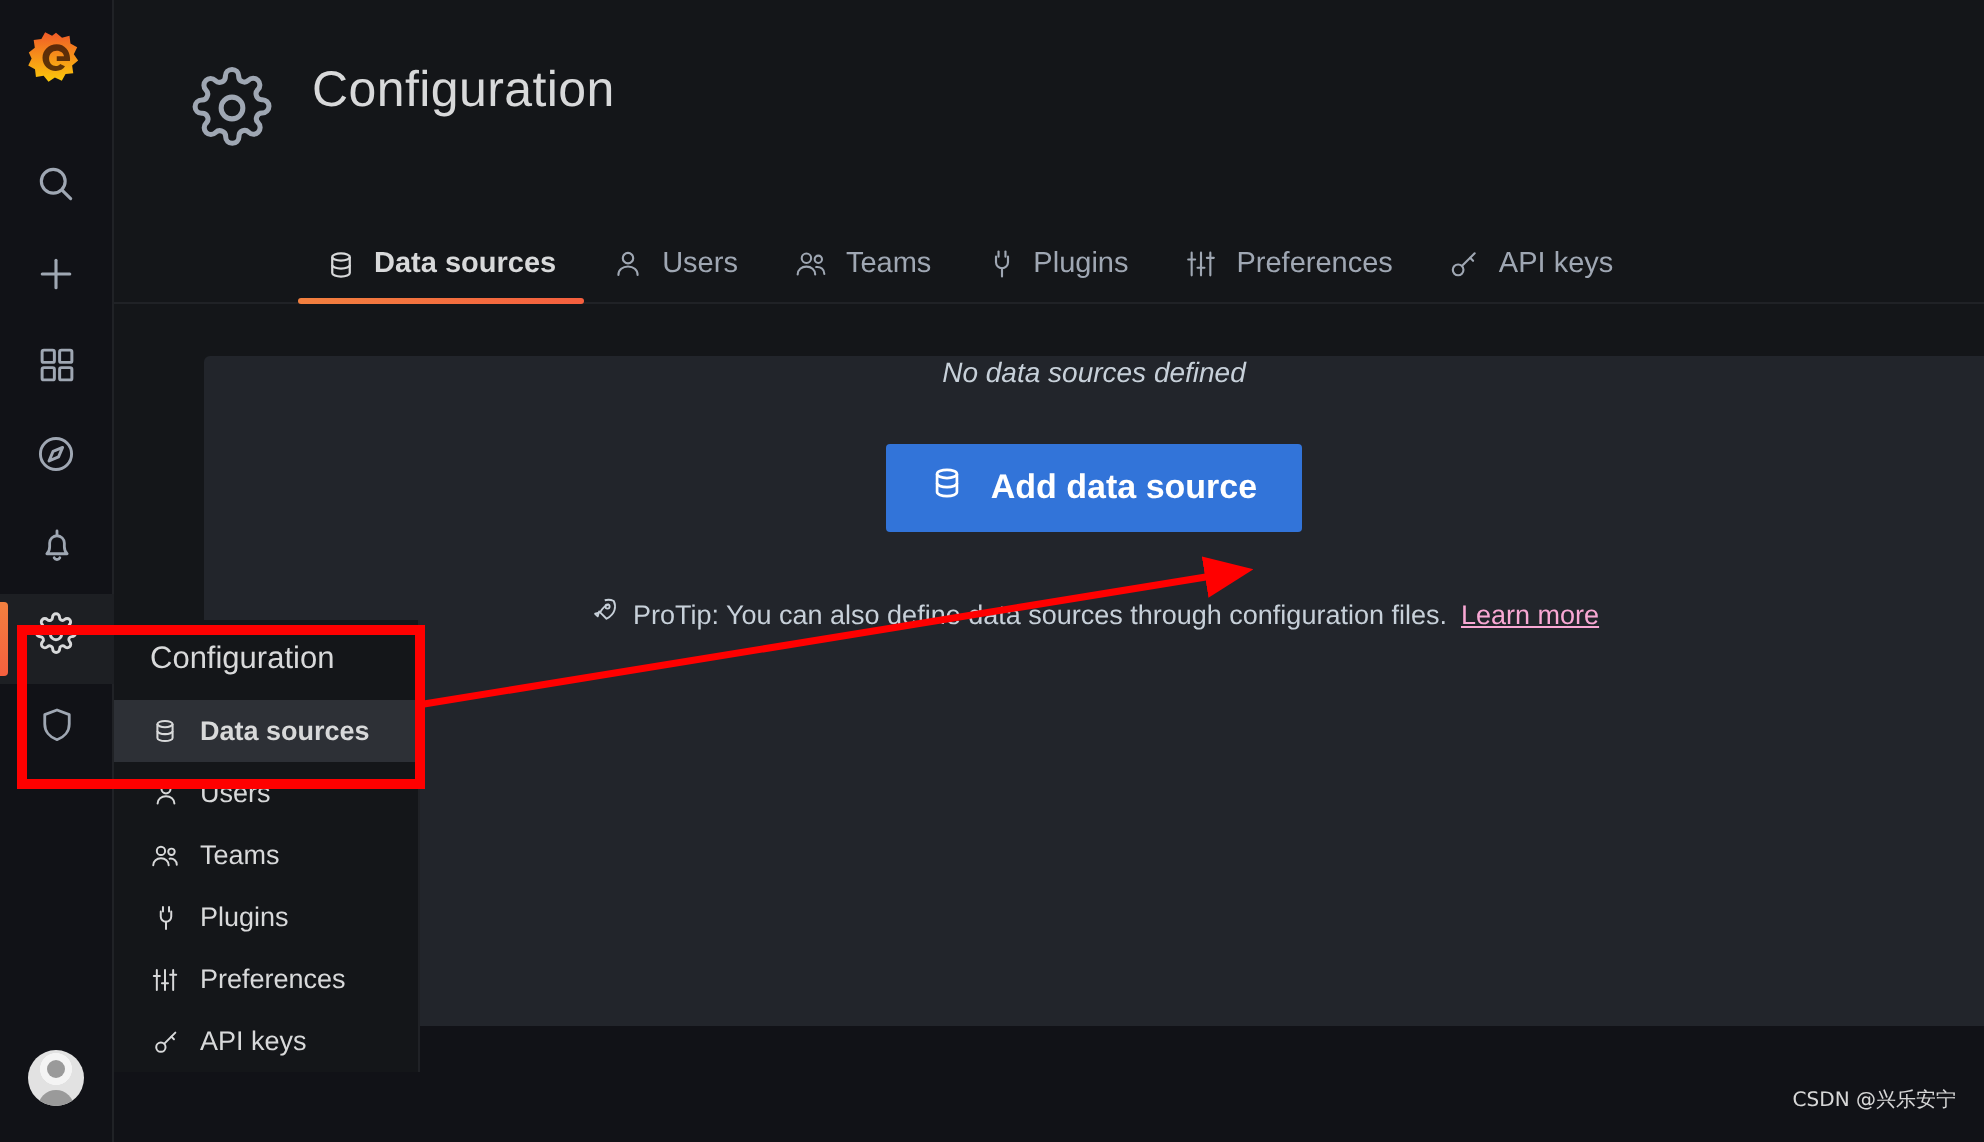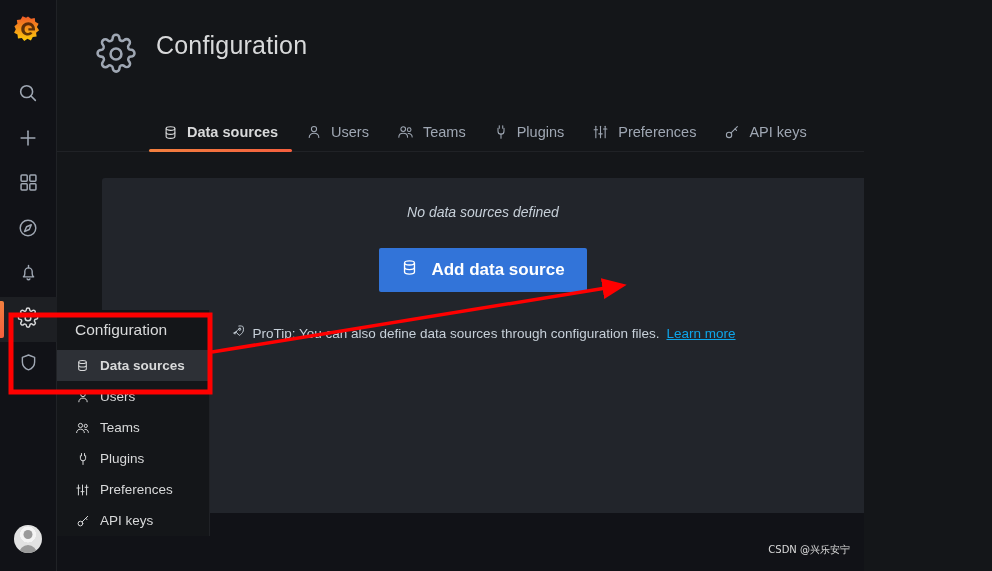--- a/index.html
+++ b/index.html
@@ -2,21 +2,21 @@
 <html><head>
 <meta charset="utf-8">
 <style>
   * { box-sizing: border-box; margin: 0; padding: 0; }
   html, body {
     width: 992px; height: 571px;
     background: #141619;
     font-family: "Liberation Sans", sans-serif;
     overflow: hidden;
   }
-  #app { position: relative; width: 864px; height: 571px; background: #141619; }
+  #app { position: relative; width: 992px; height: 571px; background: #141619; }
 
   
   #sidebar {
     position: absolute; left: 0; top: 0; width: 57px; height: 571px;
     background: #111217; border-right: 1px solid #202226;
     display: flex; flex-direction: column; align-items: center;
   }
   .logo-wrap { margin-top: 12px; margin-bottom: 24px; width: 36px; height: 36px;
     display: flex; align-items: center; justify-content: center; }
   .rail-item {
@@ -62,33 +62,33 @@
   }
   .tab .ticon { display: flex; color: #9fa7b3; }
   .tab.active .ticon { color: #d8d9da; }
 
   
   #panel {
     position: absolute; left: 102px; top: 178px; right: 0; bottom: 58px;
     background: #22252b; border-radius: 3px 0 0 0;
   }
   .empty-msg { text-align: center; font-style: italic; font-size: 14px; color: #c7d0d9;
-    padding-top: 26px; }
+    }
   .btn-row { display: flex; justify-content: center; margin-top: 28px; }
   .btn-primary {
     display: inline-flex; align-items: center; gap: 13px;
     background: #3274d9; color: #fff; border: none; border-radius: 2px;
     padding: 0 22px; height: 44px; font-size: 17px; font-weight: 600;
     font-family: "Liberation Sans", sans-serif; cursor: pointer;
   }
   .protip {
     margin-top: 32px; text-align: center; font-size: 13.5px; color: #c7d0d9;
     display: flex; align-items: center; justify-content: center; gap: 7px;
   }
-  .protip a { color: #0ea5e9; text-decoration: underline; }
+  .protip a { color: #f9a8d4; text-decoration: underline; }
 
   
   #bottom-strip { position: absolute; left: 57px; right: 0; bottom: 0; height: 58px; background: #111217; }
   #watermark { position: absolute; right: 14px; bottom: 14px; color: #e8e8e8;
     font-size: 10px; font-family: "DejaVu Sans", sans-serif; opacity: .92; }
 
   
   #flyout {
     position: absolute; left: 57px; top: 310px; width: 153px;
     background: #141619; border-right: 1px solid #202226;

